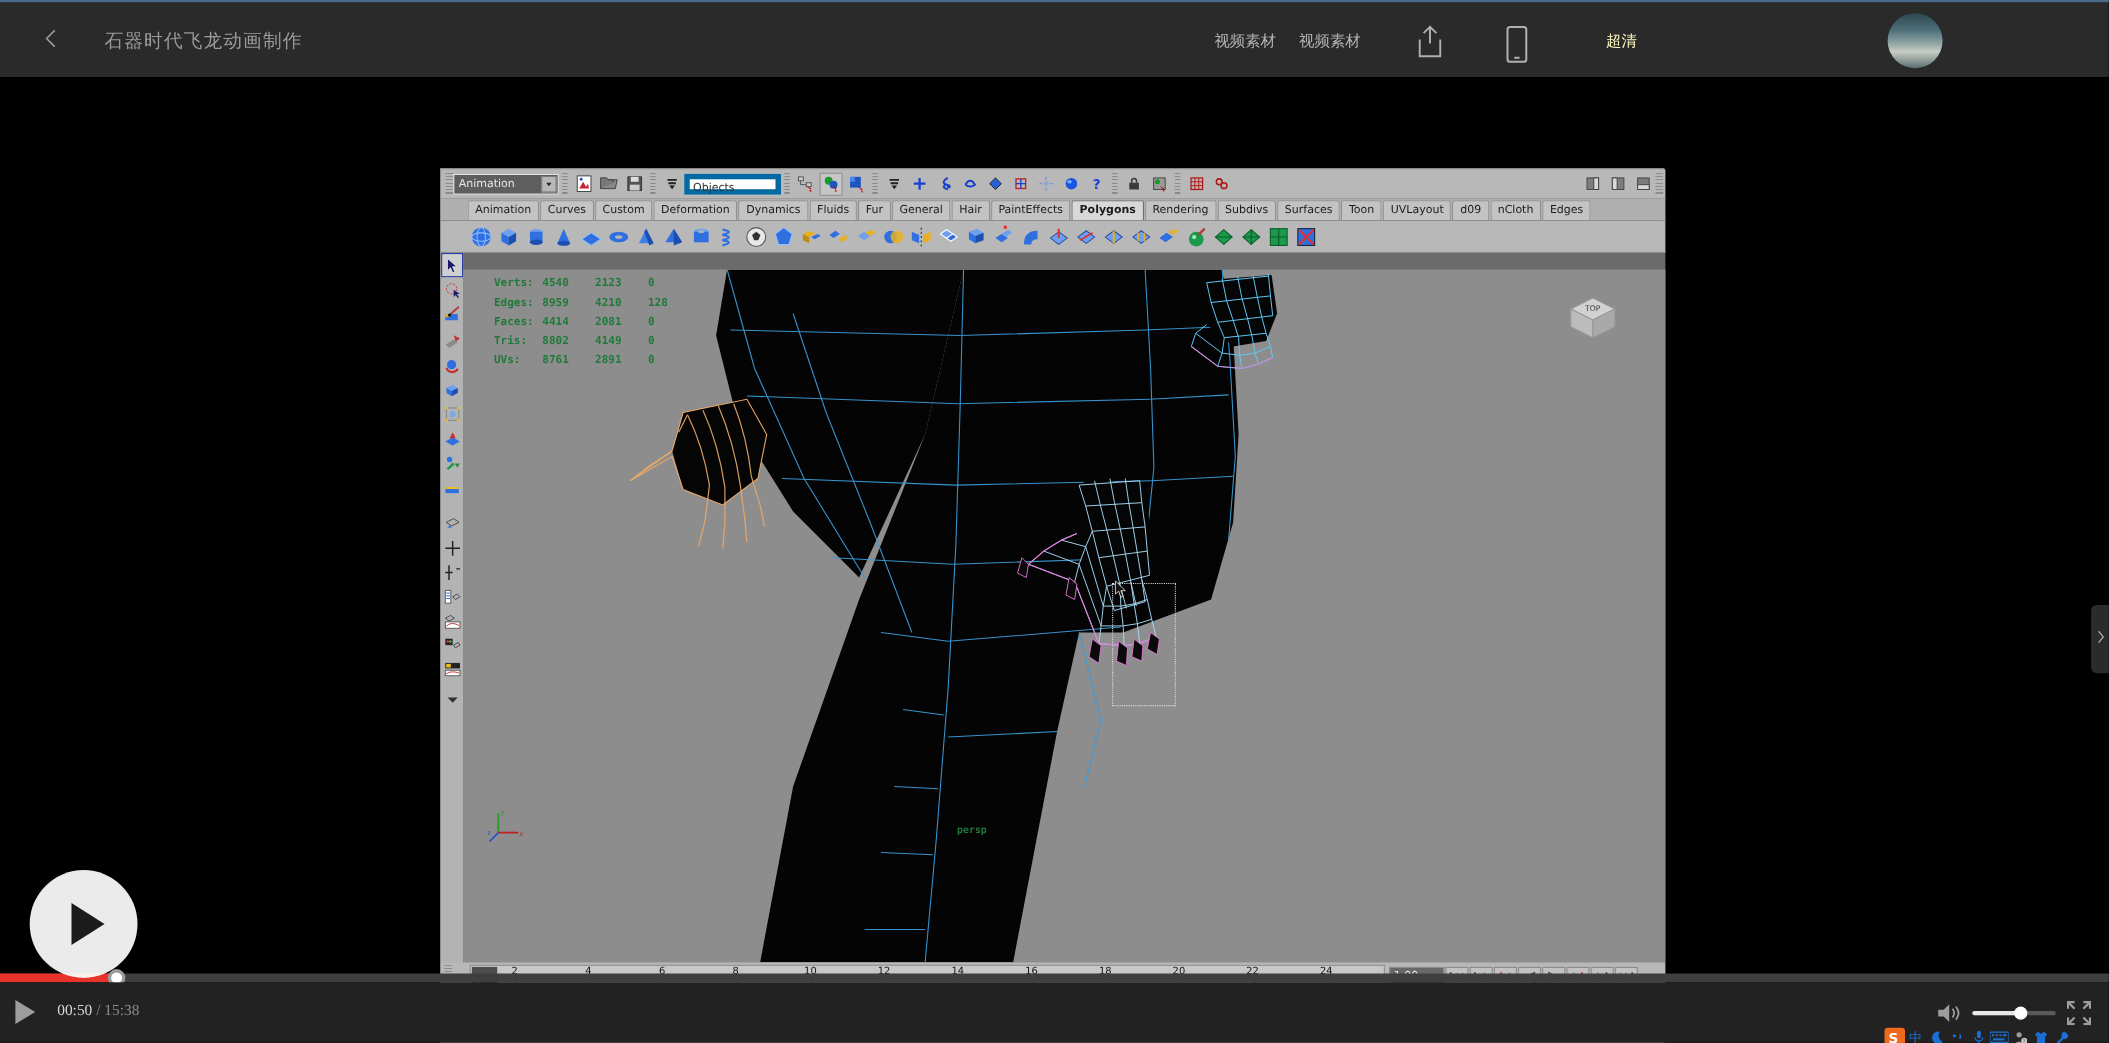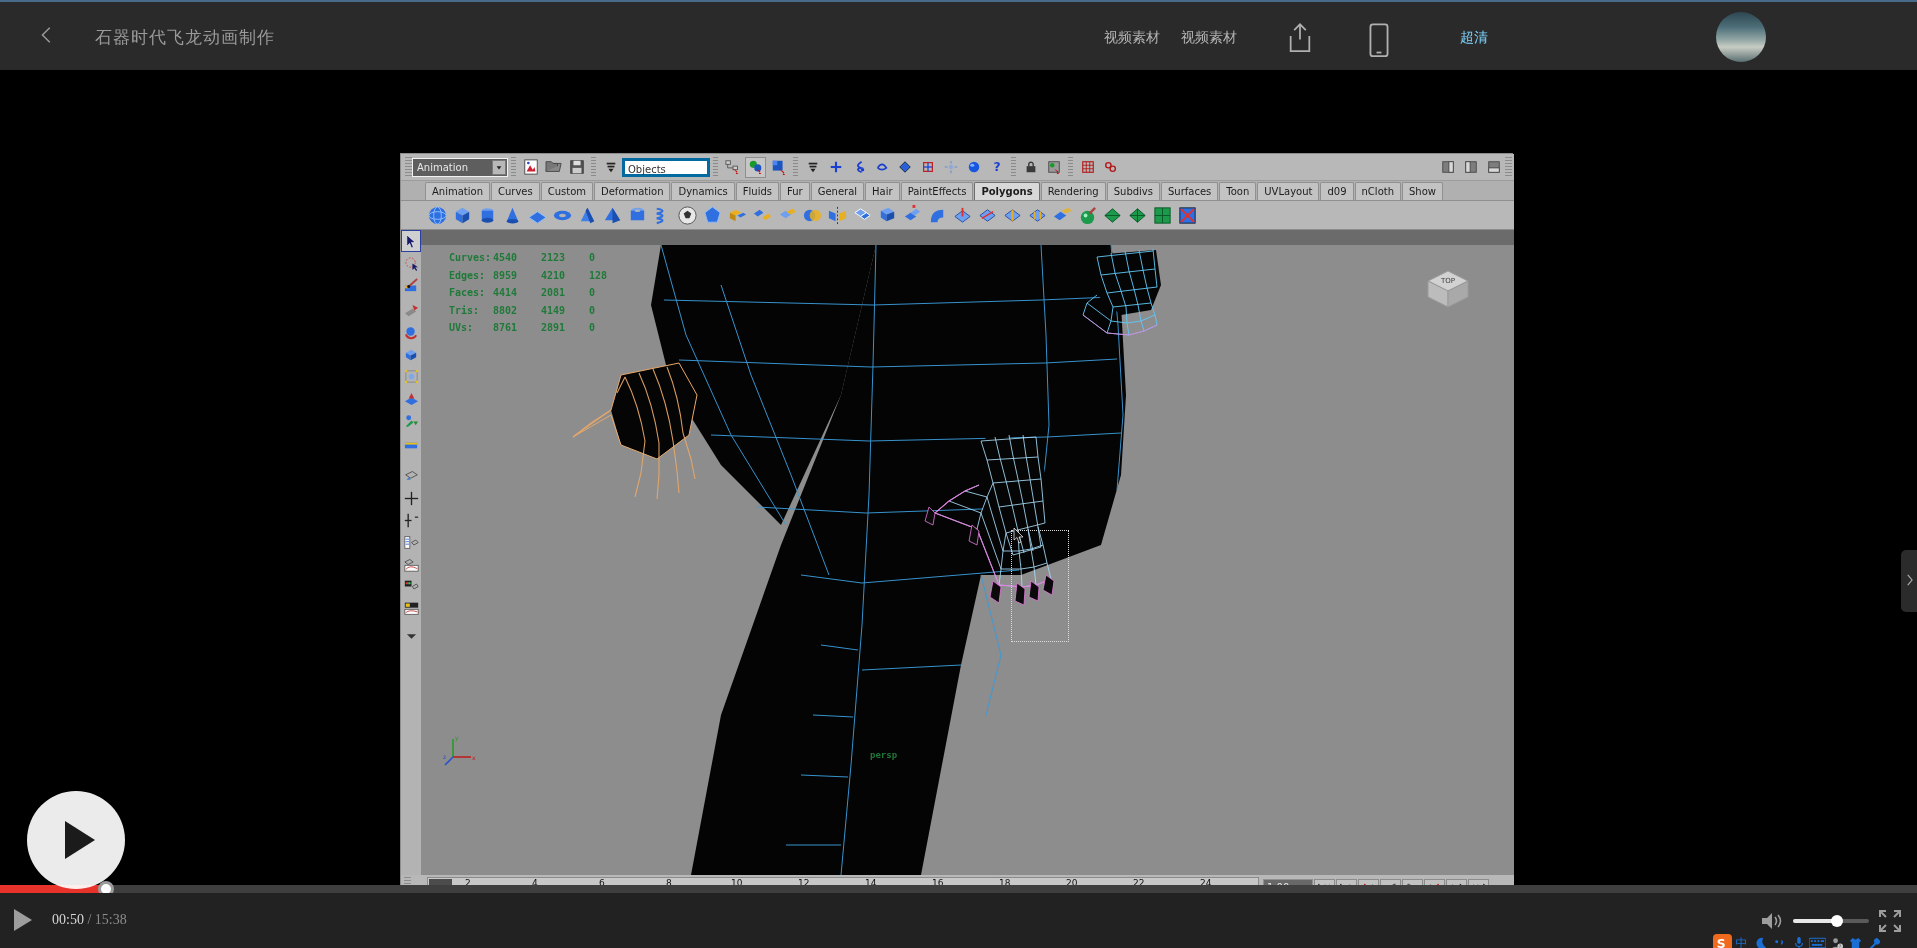--- a/index.html
+++ b/index.html
@@ -19,21 +19,21 @@
   #course-title{
     position:absolute; left:95px; top:24px; font-size:17px; color:#9a9a9a; letter-spacing:1px;
   }
   .hdr-link{
     position:absolute; top:27px; font-size:14px; color:#b5b5b5; cursor:pointer;
   }
   #link-course{ left:1104px; }
   #link-video{ left:1181px; }
   #share-icon{ position:absolute; left:1286px; top:20px; width:28px; height:32px; cursor:pointer; }
   #mobile-icon{ position:absolute; left:1368px; top:20px; width:22px; height:32px; cursor:pointer; }
-  #quality-label{ position:absolute; left:1460px; top:27px; font-size:14px; color:#7dd3fc; cursor:pointer;text-align:center; }
+  #quality-label{ position:absolute; left:1460px; top:27px; font-size:14px; color:#fef9c3; cursor:pointer;text-align:center; }
   #avatar{
     position:absolute; left:1716px; top:10px; width:50px; height:50px; border-radius:50%;
     background:linear-gradient(#2e4752 0%, #4c6e78 30%, #91a5a4 55%, #c8cdc4 70%, #5a6f72 100%);
     overflow:hidden; cursor:pointer;
   }
 
   
   #video-stage{
     position:absolute; left:0; top:70px; width:1917px; height:815px; background:#000;
   }
@@ -73,21 +73,21 @@
   #menuset-select{
     width:96px; height:19px; background:#5e5e5e; color:#e8e8e8; font-size:10px;
     border:1px solid #f2f2f2; display:flex; align-items:center; padding-left:4px; position:relative;
   }
   #menuset-select .arrow{ position:absolute; right:1px; top:1px; width:14px; height:15px;
     background:#b8b8b8; border:1px solid #7a7a7a; display:flex;align-items:center;justify-content:center;}
   .sl-icon{ width:21px; height:21px; margin:0 1px; border:1px solid transparent;
     display:flex; align-items:center; justify-content:center; font-size:12px; cursor:pointer;}
   .sl-icon.sunken{ border:1px solid #8e8e8e; background:#c6c6c6; }
   #objects-field{
-    width:88px; height:19px; background:#fff; border:3px solid #0369a1; font-size:10px;
+    width:88px; height:19px; background:#fff; border:5px solid #0369a1; font-size:10px;
     color:#333; padding-left:3px; line-height:17px;
   }
 
   
   #shelf-tabs{
     position:absolute; left:0; top:27px; width:1113px; height:20px;
     background:#b0b0b0; display:flex; align-items:flex-end; padding-left:24px;
     border-bottom:1px solid #8f8f8f; overflow:hidden;
   }
   .shelf-tab{
@@ -446,21 +446,21 @@
       <div class="shelf-tab">Hair</div>
       <div class="shelf-tab">PaintEffects</div>
       <div class="shelf-tab active">Polygons</div>
       <div class="shelf-tab">Rendering</div>
       <div class="shelf-tab">Subdivs</div>
       <div class="shelf-tab">Surfaces</div>
       <div class="shelf-tab">Toon</div>
       <div class="shelf-tab">UVLayout</div>
       <div class="shelf-tab">d09</div>
       <div class="shelf-tab">nCloth</div>
-      <div class="shelf-tab">Show</div>
+      <div class="shelf-tab">Edges</div>
     </div>
 
     <div id="shelf-left-arrows">
       <svg viewBox="0 0 10 6" width="9" height="6">
           <polygon points="1,5 9,5 5,1" fill="#444"></polygon>
         </svg>
       <svg viewBox="0 0 10 6" width="9" height="6" style="margin-top:2px">
           <polygon points="1,1 9,1 5,5" fill="#444"></polygon>
         </svg>
     </div>
@@ -794,21 +794,21 @@
     </div>
 
     <div id="viewport-wrap">
 
       <div id="viewport">
 
         <div id="hud">
           <table>
             <tbody>
                 <tr>
-              <td class="lbl">Curves:</td>
+              <td class="lbl">Verts:</td>
               <td class="c1">4540</td>
               <td class="c2">2123</td>
               <td class="c3">0</td>
             </tr>
             <tr>
               <td class="lbl">Edges:</td>
               <td class="c1">8959</td>
               <td class="c2">4210</td>
               <td class="c3">128</td>
             </tr>

